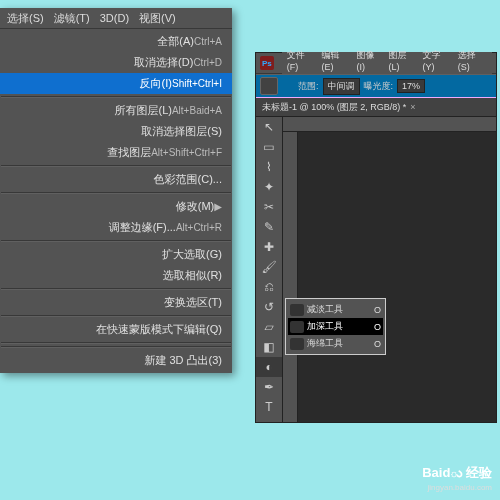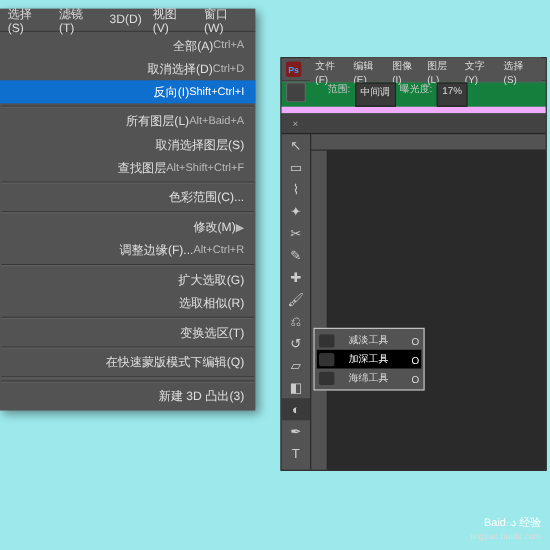--- a/index.html
+++ b/index.html
@@ -10,54 +10,53 @@
 .menu-item{display:flex;justify-content:flex-end;align-items:center;padding:2px 10px 2px 14px;color:#e0e0e0;height:17px}
 .menu-item.highlighted{background:#0f6fcf;color:#fff}
 .menu-item.disabled{color:#888}
 .sep{border-top:1px solid #383838;border-bottom:1px solid #606060;margin:2px 1px}
 .shortcut{color:#bbb;font-size:10px}
 .menu-item.highlighted .shortcut{color:#fff}
 .menu-item.disabled .shortcut{color:#777}
 .ps-window{position:absolute;left:255px;top:52px;width:240px;background:#535353;border:1px solid #222}
 .ps-titlebar{background:#535353;height:20px;display:flex;align-items:center;padding:0 4px;border-bottom:1px solid #383838}
 .ps-logo{width:14px;height:14px;background:#7f1d1d;color:#31a8ff;font-size:8px;font-weight:bold;display:flex;align-items:center;justify-content:center;border-radius:2px;margin-right:8px}
-.ps-menubar{display:flex;background:#535353;height:18px;align-items:flex-start;padding:2px 2px}
+.ps-menubar{display:flex;background:#535353;height:18px;align-items:flex-end;padding:2px 2px}
 .ps-menubar span{color:#ddd;padding:0 3px;font-size:9px}
-.opt-bar{background:#15803d;height:22px;display:flex;border-top:1px solid #606060;border-bottom:6px solid #f0abfc;padding:0 4px;gap:4px;font-size:9px;color:#ccc}
+.opt-bar{background:#0369a1;height:22px;display:flex;align-items:center;border-top:1px solid #606060;border-bottom:1px solid #f0abfc;padding:0 4px;gap:4px;font-size:9px;color:#ccc}
 .tool-icon{width:16px;height:16px;background:#424242;border:1px solid #666;border-radius:2px}
 .sel{background:#3a3a3a;border:1px solid #222;color:#ddd;padding:1px 4px;font-size:9px}
 .doc-tab{background:#424242;height:18px;display:flex;align-items:center;padding:0 6px;color:#ddd;font-size:9px;border-bottom:1px solid #222}
 .close-x{margin-left:4px;color:#aaa}
 .workspace{display:flex;height:305px;background:#282828}
 .toolbar{width:26px;background:#535353;border-right:1px solid #222;display:flex;flex-direction:column}
 .toolbar .t{height:20px;display:flex;align-items:center;justify-content:center;color:#ccc;font-size:12px;position:relative}
 .toolbar .t.active{background:#3a3a3a}
 .ruler-area{flex:1;display:flex;flex-direction:column}
 .ruler-h{height:14px;background:#535353;border-bottom:1px solid #222}
 .ruler-body{flex:1;display:flex}
 .ruler-v{width:14px;background:#535353;border-right:1px solid #222}
 .canvas{flex:1;background:#2a2a2a;position:relative}
 .popup{position:absolute;left:29px;top:245px;background:#535353;border:1px solid #ccc;padding:2px;width:95px}
-.popup .row{display:flex;align-items:flex-end;color:#ddd;font-size:9px;padding:2px;gap:13px}
+.popup .row{display:flex;align-items:center;color:#ddd;font-size:9px;padding:2px;gap:3px}
 .popup .row.hl{background:#000000;color:#fff}
 .popup .ico{width:14px;height:12px;display:inline-block;background:#333;border-radius:2px}
 .badge{position:absolute;right:8px;bottom:8px;color:#fff;font-size:11px;text-align:right}
-.badge .logo{font-weight:normal;font-size:10px}
+.badge .logo{font-weight:bold;font-size:13px}
 .badge .sub{font-size:8px;color:#ddd}
 </style>
 </head>
 <body>
 
 <div class="menu-panel">
   <div class="menubar">
     <span>选择(S)</span>
     <span>滤镜(T)</span>
     <span>3D(D)</span>
     <span>视图(V)</span>
-    <span>窗口(W)</span>
   </div>
   <div class="dropdown" id="dropdown">
       <div class="menu-item">
         <span>全部(A)</span>
         <span class="shortcut">Ctrl+A</span>
       </div>
       <div class="menu-item">
         <span>取消选择(D)</span>
         <span class="shortcut">Ctrl+D</span>
       </div>
@@ -134,20 +133,21 @@
   </div>
   <div class="opt-bar">
     <div class="tool-icon"></div>
     <span style="width:12px"></span>
     <span>范围:</span>
     <span class="sel">中间调</span>
     <span>曝光度:</span>
     <span class="sel">17%</span>
   </div>
   <div class="doc-tab">
+    <span>未标题-1 @ 100% (图层 2, RGB/8) *</span>
     <span class="close-x">×</span>
   </div>
   <div class="workspace">
     <div class="toolbar">
       <div class="t">↖</div>
       <div class="t">▭</div>
       <div class="t">⌇</div>
       <div class="t">✦</div>
       <div class="t">✂</div>
       <div class="t">✎</div>

